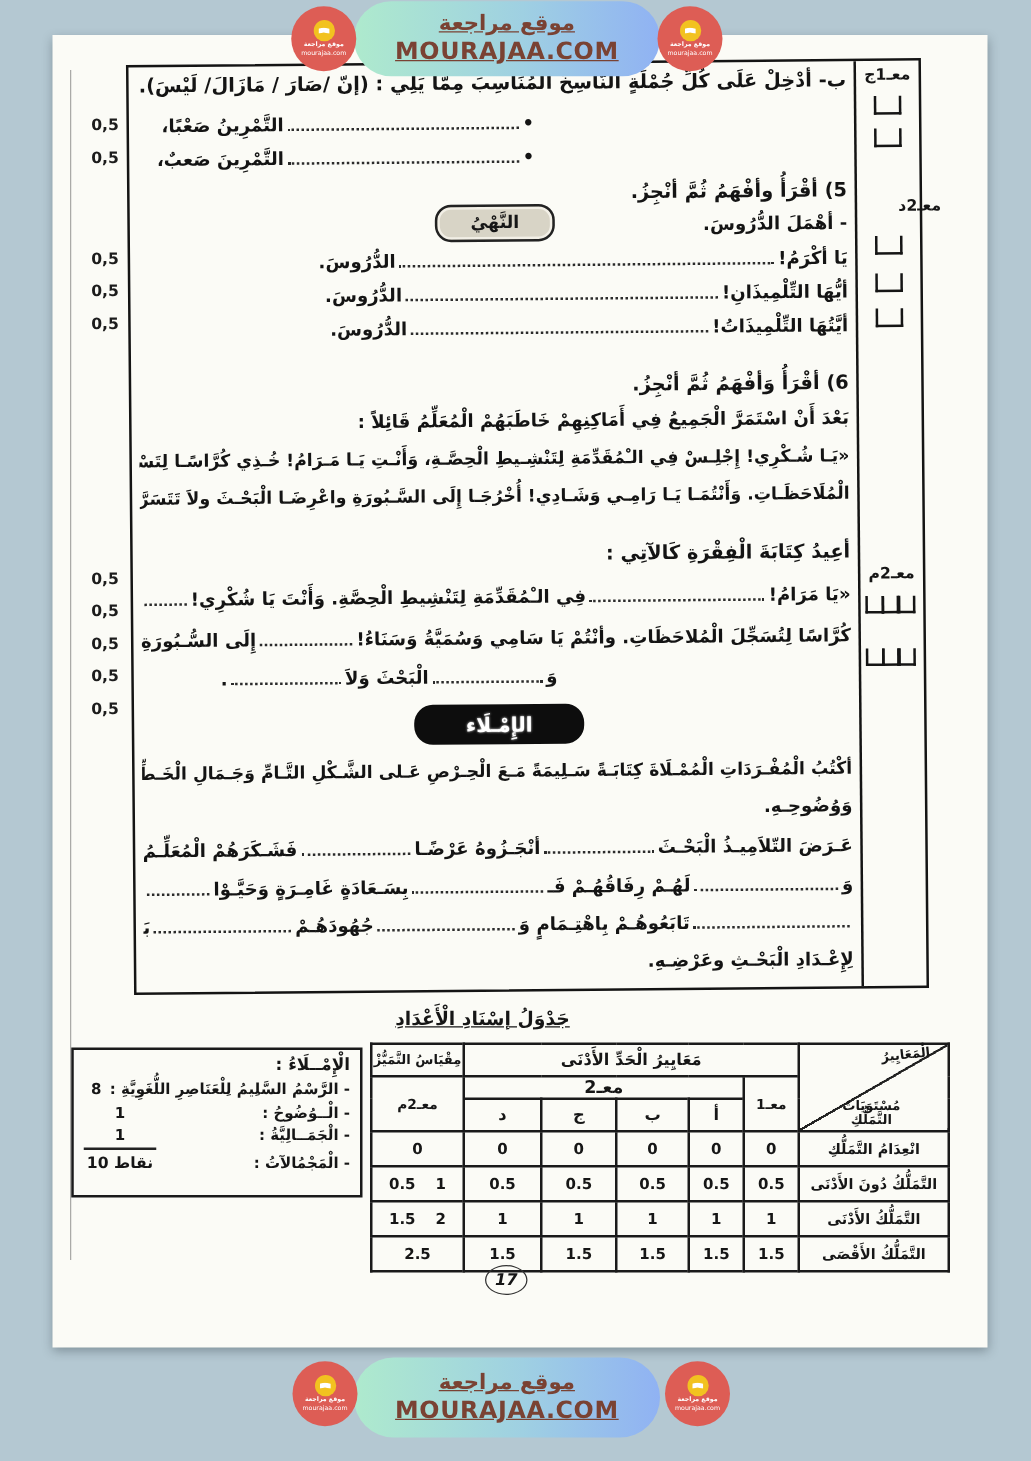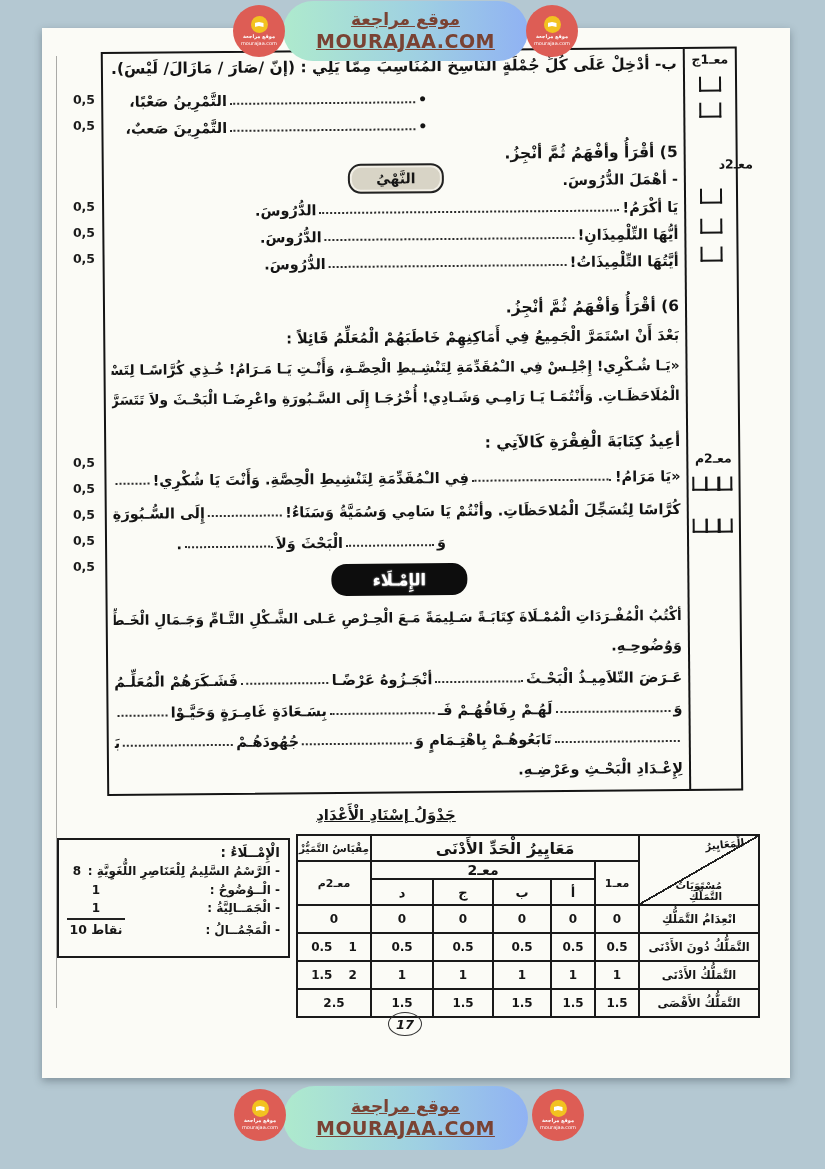--- a/index.html
+++ b/index.html
@@ -89,22 +89,22 @@
   .imla-val.total{font-weight:700;font-size:12.5px;}
   table.grid{
     position:absolute;left:296px;top:834px;width:462px;border-collapse:collapse;
     direction:rtl;table-layout:fixed;background:#fbfbf6;
   }
   table.grid td{border:2px solid #1a1a1a;text-align:center;vertical-align:middle;
     font-weight:700;padding:0;}
   td.diag{position:relative;height:64px;
     background:linear-gradient(to top left,transparent 49.2%,#222 49.2%,#222 50.8%,transparent 50.8%);}
   td.diag .ct{position:absolute;top:2px;right:14px;font-size:10.5px;transform:rotate(-6deg);}
-  td.diag .cb{position:absolute;bottom:1px;left:8px;width:74px;font-size:10.5px;line-height:1.1;text-align:right;}
-  .hmin{font-size:16px;height:24px;margin-top:12px;}
+  td.diag .cb{position:absolute;bottom:1px;left:20px;width:74px;font-size:10.5px;line-height:1.1;}
+  .hmin{font-size:13px;height:24px;margin-top:12px;}
   .hexc{font-size:10.5px;height:24px;}
   .hm{font-size:11px;}
   .hm2{font-size:14px;height:14px;border-bottom-width:1.5px !important;}
   .hl{font-size:13px;height:24px;}
   .rlabel{font-size:11.5px;height:26px;}
   .val{font-size:12px;}
   .exc-cell .wrap{display:flex;justify-content:center;gap:16px;direction:ltr;}
   .exc-cell .wrap span:empty{display:none;}
   .pagenum{
     position:absolute;left:370px;top:1012px;width:32px;height:22px;
@@ -292,21 +292,21 @@
   </div>
   <div class="imla-row">
     <span>- الْــوُضُوحُ :</span>
     <span class="imla-val">1</span>
   </div>
   <div class="imla-row">
     <span>- الْجَمَــالِيَّةُ :</span>
     <span class="imla-val sum-under">1</span>
   </div>
   <div class="imla-row">
-    <span>- الْمَجْمُــالُ :</span>
+    <span>- الْمَجْمُالآتُ :</span>
     <span class="imla-val total">10 نقاط</span>
   </div>
 </div>
 
 <table class="grid">
   <colgroup>
     <col style="width:120px">
       <col style="width:44px">
       <col style="width:44px">
     <col style="width:58px">

